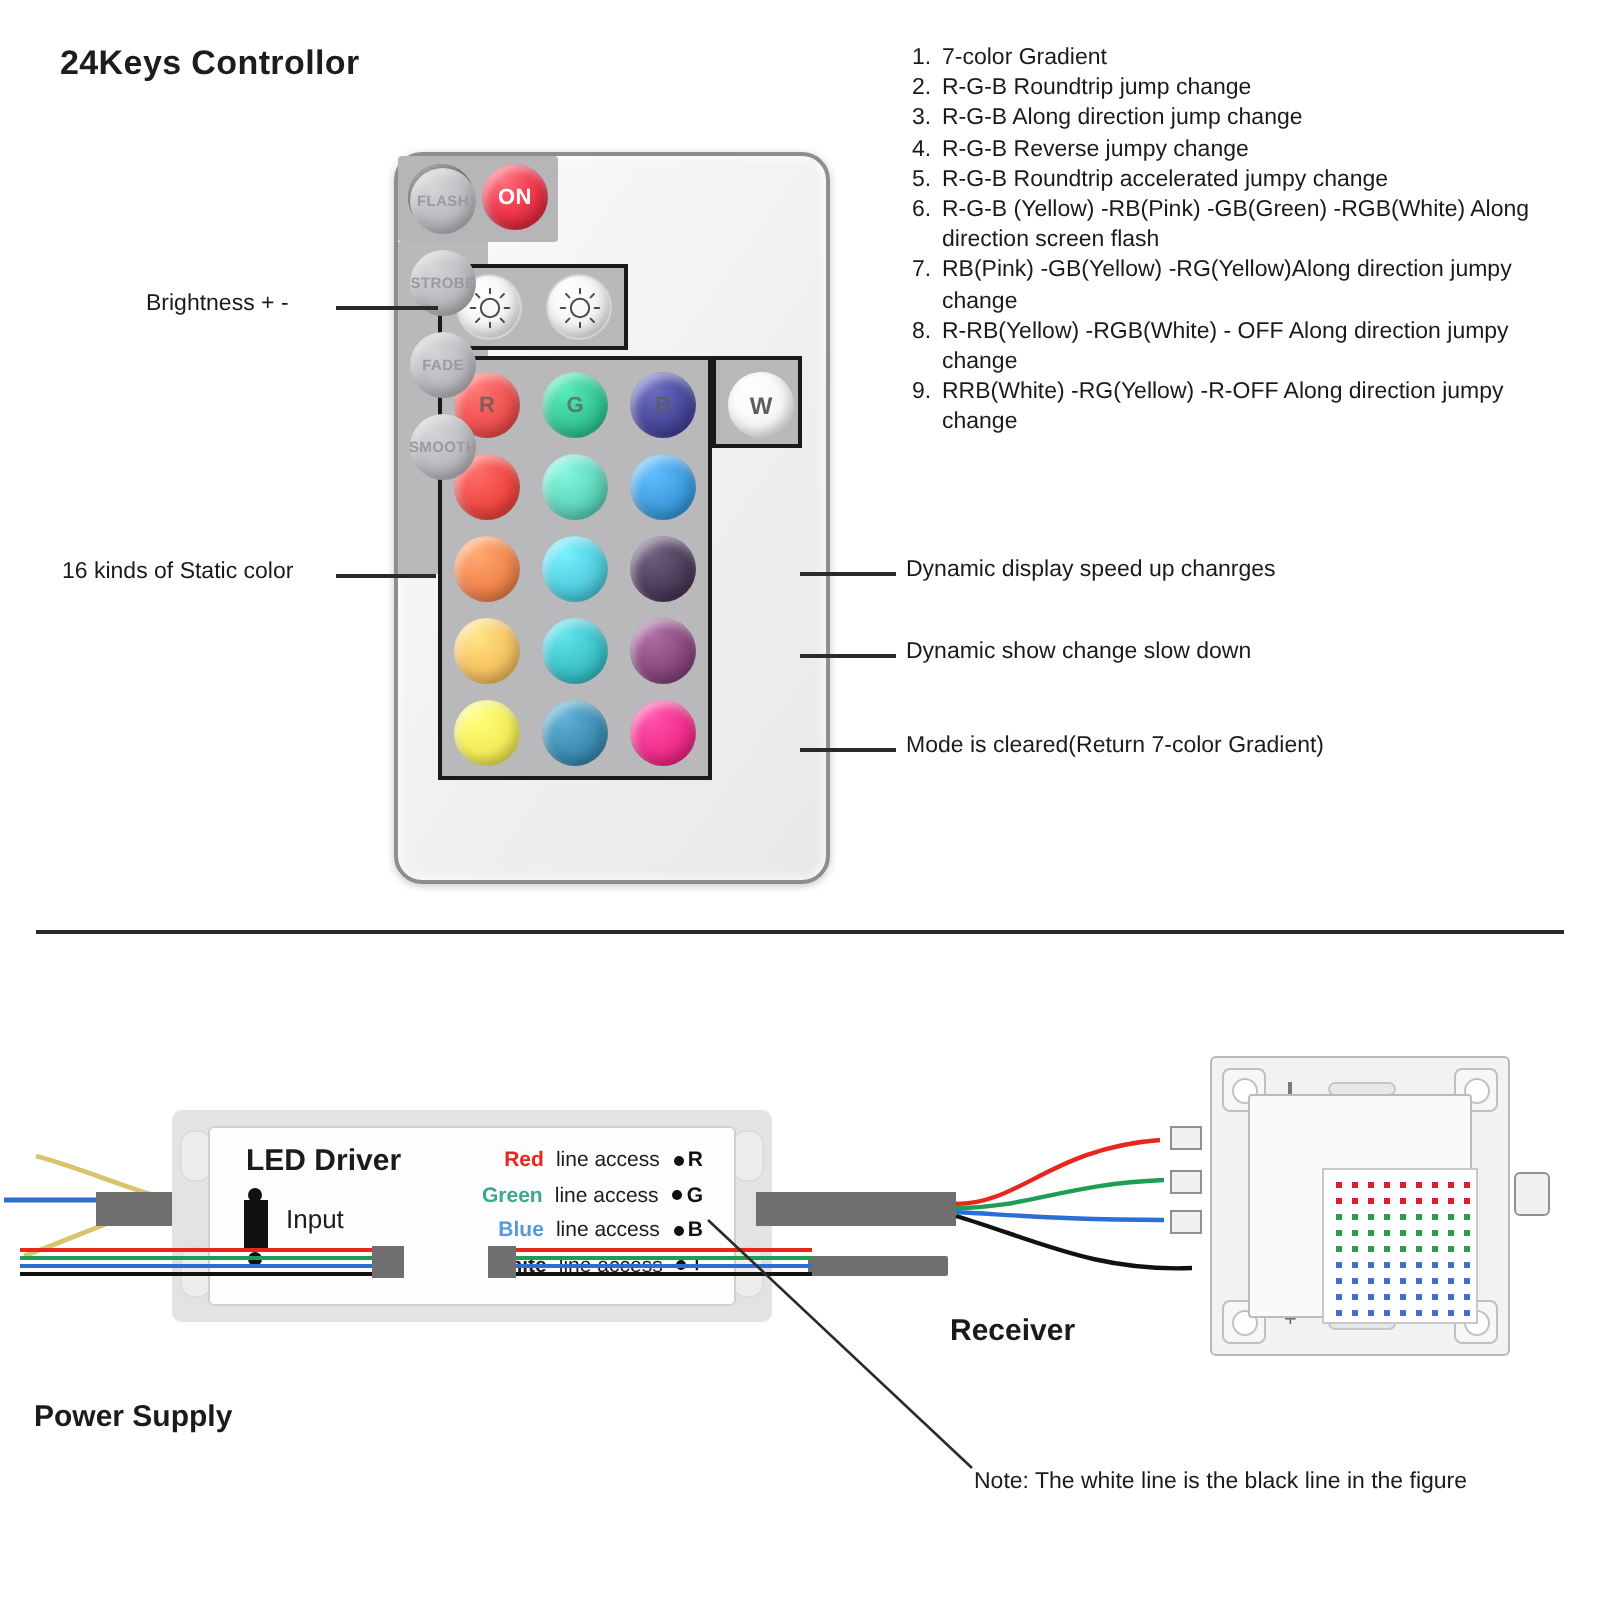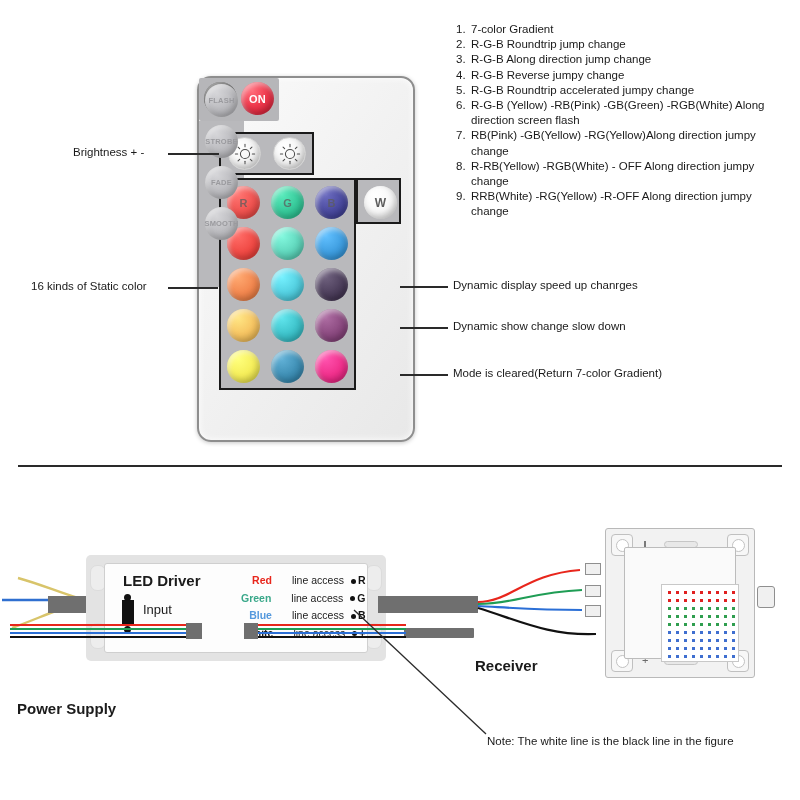--- a/index.html
+++ b/index.html
@@ -181,21 +181,21 @@
   .input-dot {
     position: absolute; left: 19px; width: 7px; height: 7px;
     border-radius: 50%; background: #111;
   }
 
   #access-list {
     position: absolute; left: 136px; top: 8px;
     font-size: 10.5px; line-height: 17.5px;
   }
   .access-row { display: flex; align-items: center; white-space: nowrap; justify-content: flex-end; }
-  .access-word { font-weight: 700; margin-right: 20px; }
+  .access-word { font-weight: 700; margin-right: 6px; }
   .access-rest { color: #1b1b1b; }
   .access-term { margin-left: 7px; font-weight: 700; color: #111; }
   .term-dot { display: inline-block; width: 5px; height: 5px; border-radius: 50%; background: #111; margin-right: 2px; vertical-align: middle; }
   #cable-left {
     position: absolute; left: 48px; top: 136px;
     width: 46px; height: 17px; background: #6f6f6f;
   }
   #cable-right {
     position: absolute; left: 378px; top: 136px;
     width: 100px; height: 17px; background: #6f6f6f;
@@ -243,20 +243,21 @@
   #note-text {
     position: absolute; left: 487px; top: 275px;
     font-size: 11.5px; color: #1a1a1a; white-space: nowrap;
   }
 </style>
 </head>
 <body>
 
 <div class="page">
 
+  <div class="section-title" id="title-controller">24Keys Controllor</div>
 
   <div id="remote">
 
     <div class="panel" id="panel-brightness">
       <div class="btn btn-round bright-btn" id="bright-up">
         <svg class="sun" viewBox="0 0 24 24">
           <circle cx="12" cy="12" r="5" fill="none" stroke="#4a4a4a" stroke-width="1.1"></circle>
           <g stroke="#4a4a4a" stroke-width="1.1" stroke-linecap="round">
             <line x1="12" y1="1.5" x2="12" y2="4"></line>
               <line x1="12" y1="20" x2="12" y2="22.5"></line>

